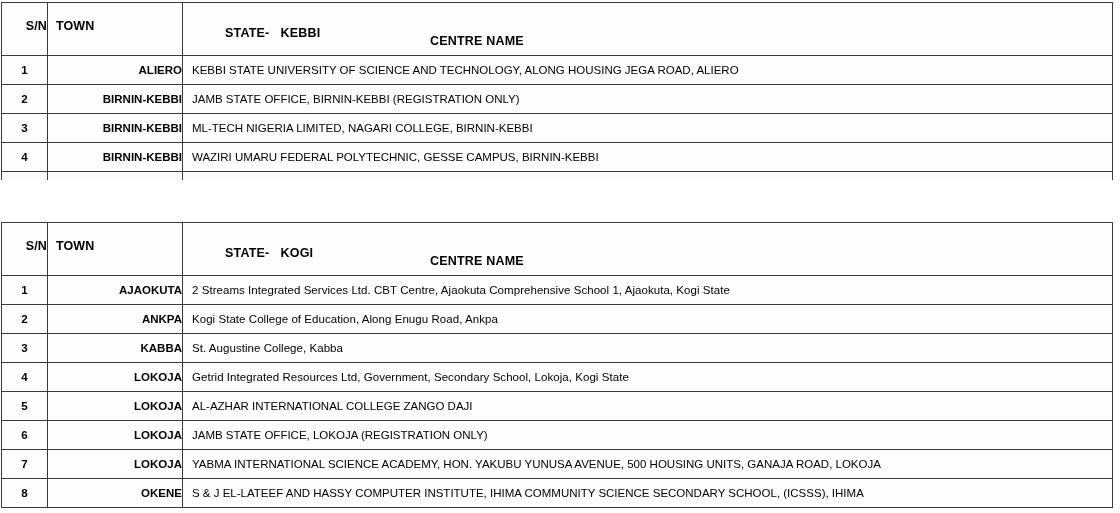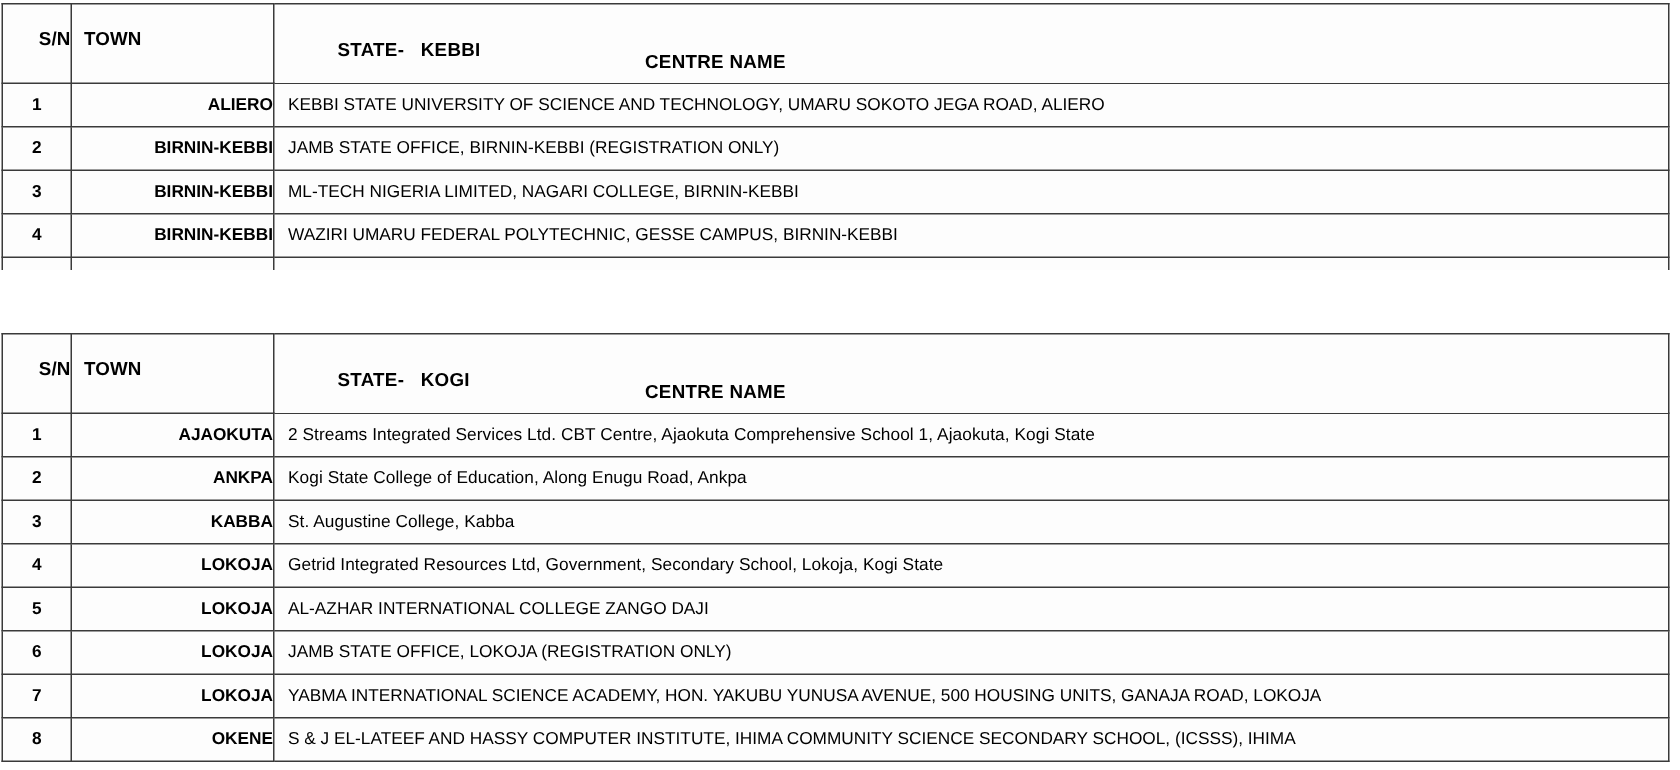--- a/index.html
+++ b/index.html
@@ -131,21 +131,21 @@
         </td>
         <td class="hdr-centre">
           <div class="state-line">STATE-   KEBBI</div>
           <div class="centre-line">CENTRE NAME</div>
         </td>
       </tr>
 
       <tr class="body-row">
         <td class="cell-sn">1</td>
         <td class="cell-town">ALIERO</td>
-        <td class="cell-centre">KEBBI STATE UNIVERSITY OF SCIENCE AND TECHNOLOGY, UMARU SOKOTO JEGA ROAD, ALIERO</td>
+        <td class="cell-centre">KEBBI STATE UNIVERSITY OF SCIENCE AND TECHNOLOGY, ALONG HOUSING JEGA ROAD, ALIERO</td>
       </tr>
       <tr class="body-row">
         <td class="cell-sn">2</td>
         <td class="cell-town">BIRNIN-KEBBI</td>
         <td class="cell-centre">JAMB STATE OFFICE, BIRNIN-KEBBI  (REGISTRATION ONLY)</td>
       </tr>
       <tr class="body-row">
         <td class="cell-sn">3</td>
         <td class="cell-town">BIRNIN-KEBBI</td>
         <td class="cell-centre">ML-TECH NIGERIA LIMITED, NAGARI COLLEGE, BIRNIN-KEBBI</td>

